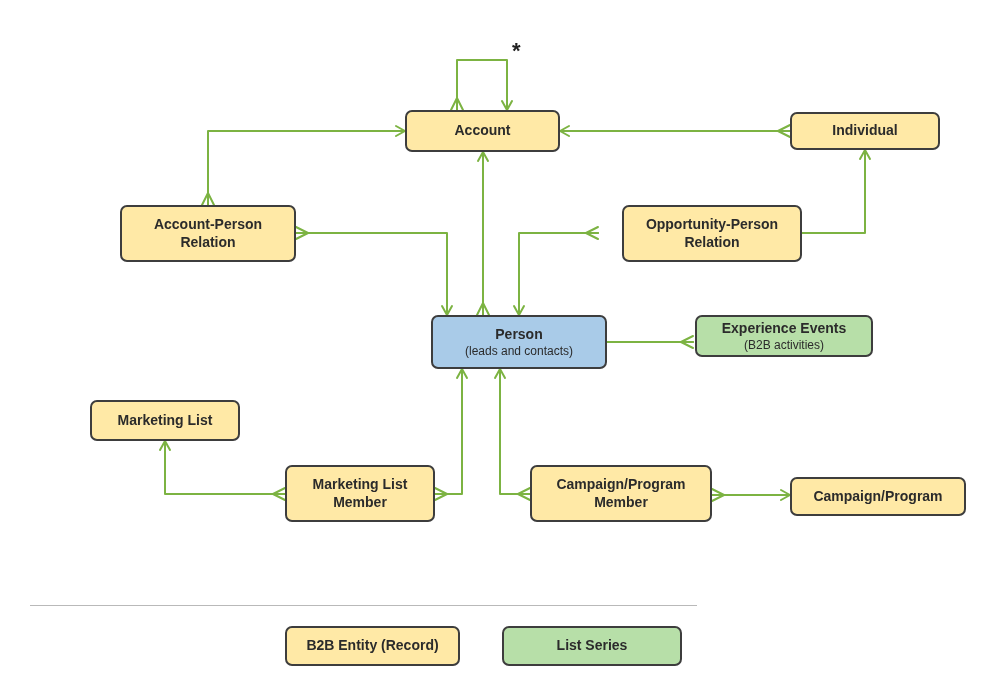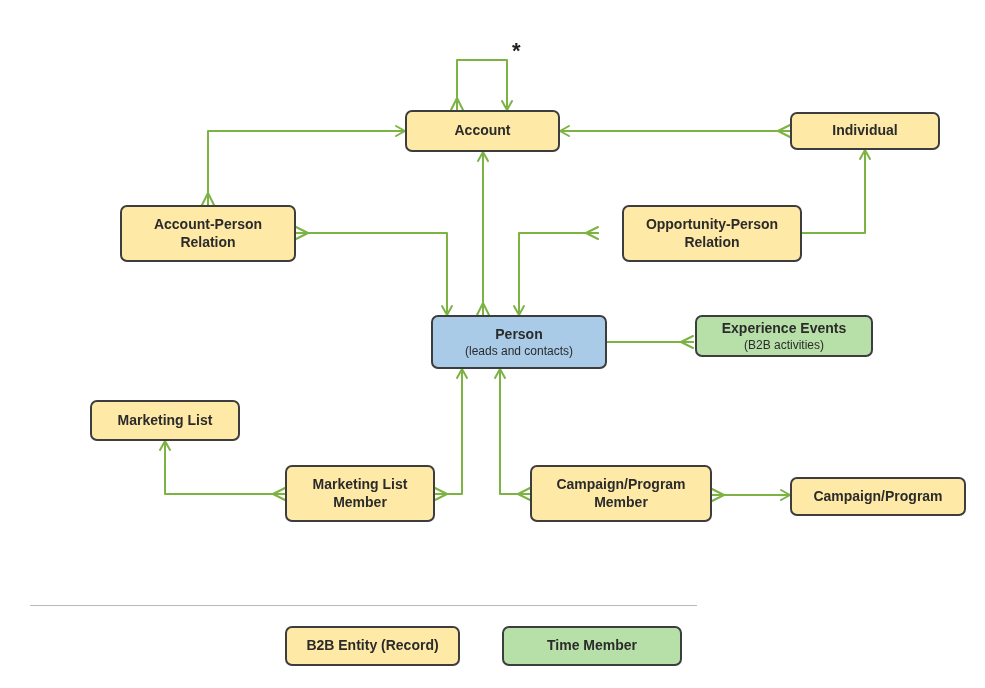--- a/index.html
+++ b/index.html
@@ -194,16 +194,16 @@
   </div>
 
   <div class="divider"></div>
 
 
   <div class="node b2b" style="left:285px; top:626px; width:175px; height:40px;text-align:right;">
     <div class="label">B2B Entity (Record)</div>
   </div>
 
   <div class="node timeseries" style="left:502px; top:626px; width:180px; height:40px;">
-    <div class="label">Time Member</div>
+    <div class="label">List Series</div>
   </div>
 
 </div>
 
 </body></html>

